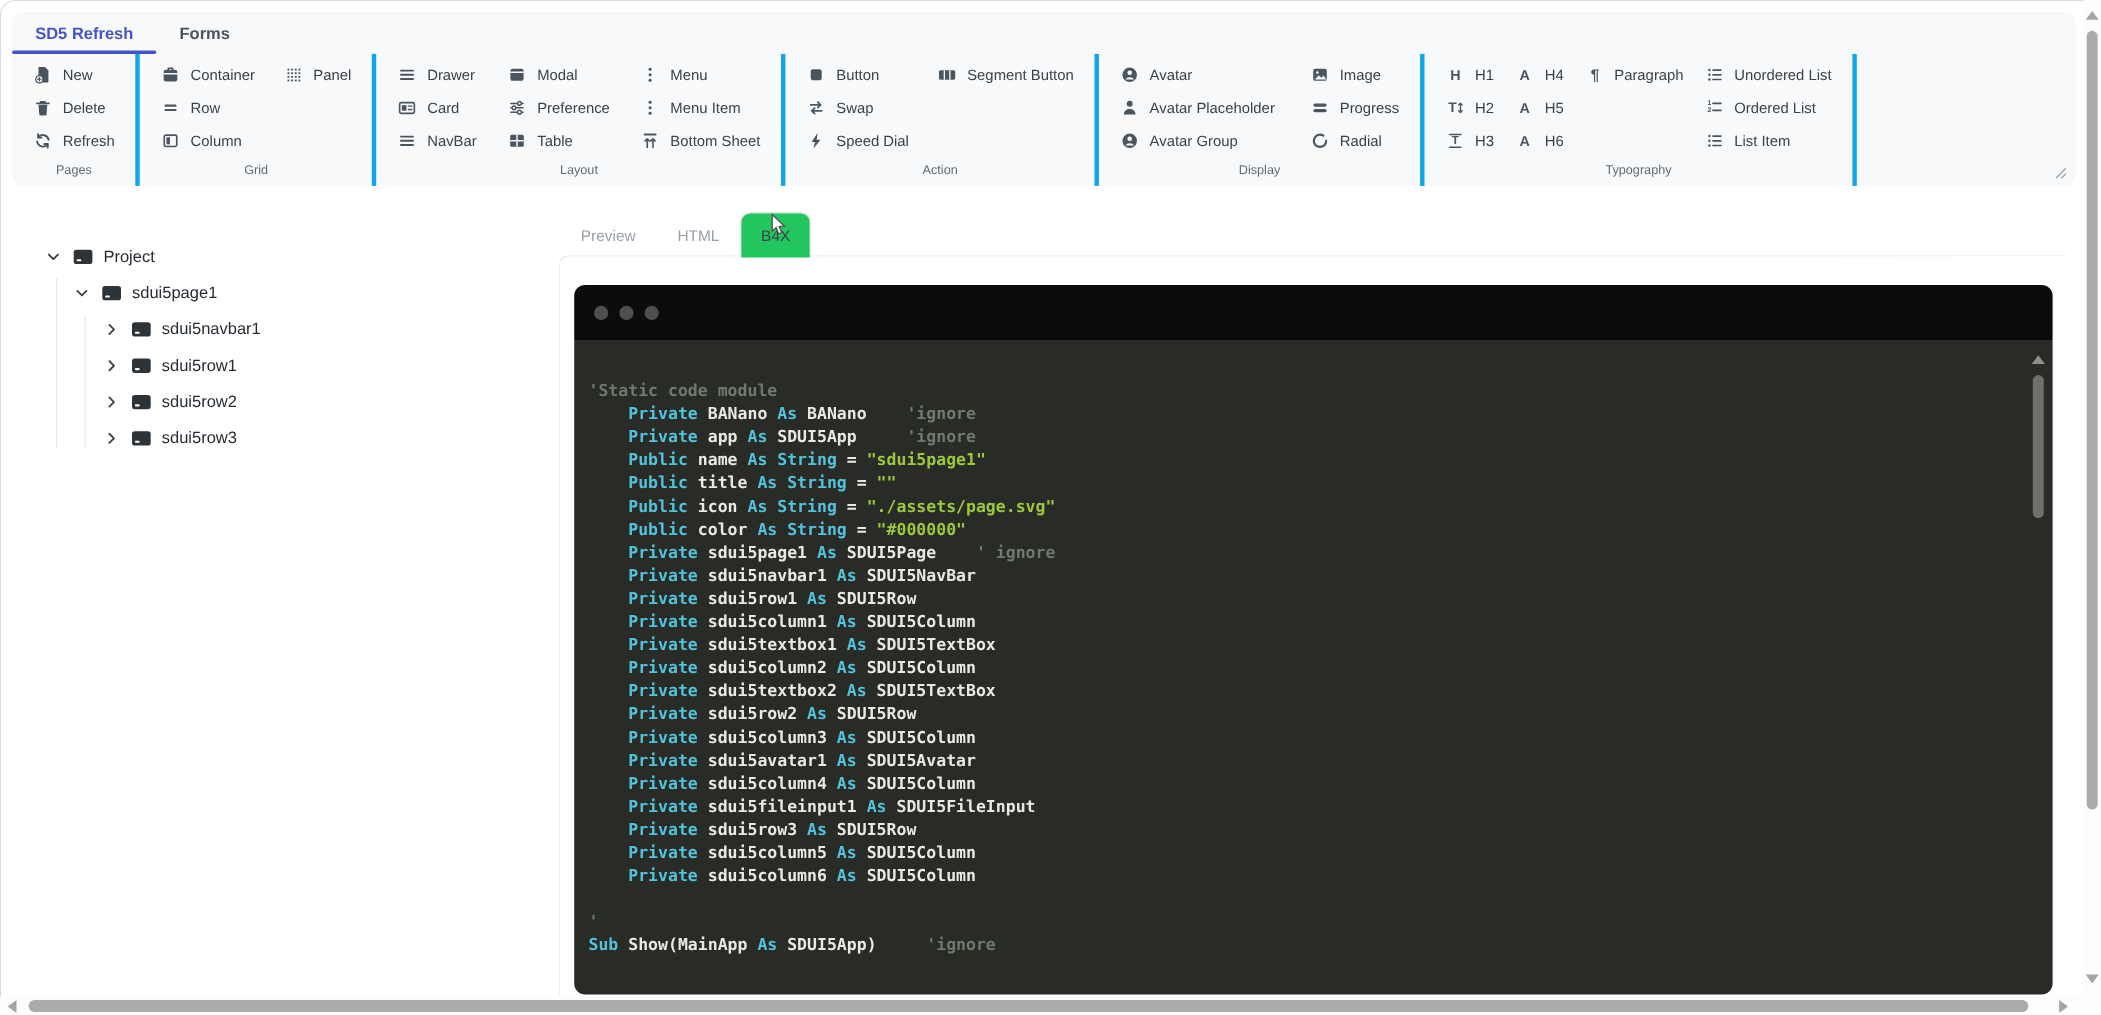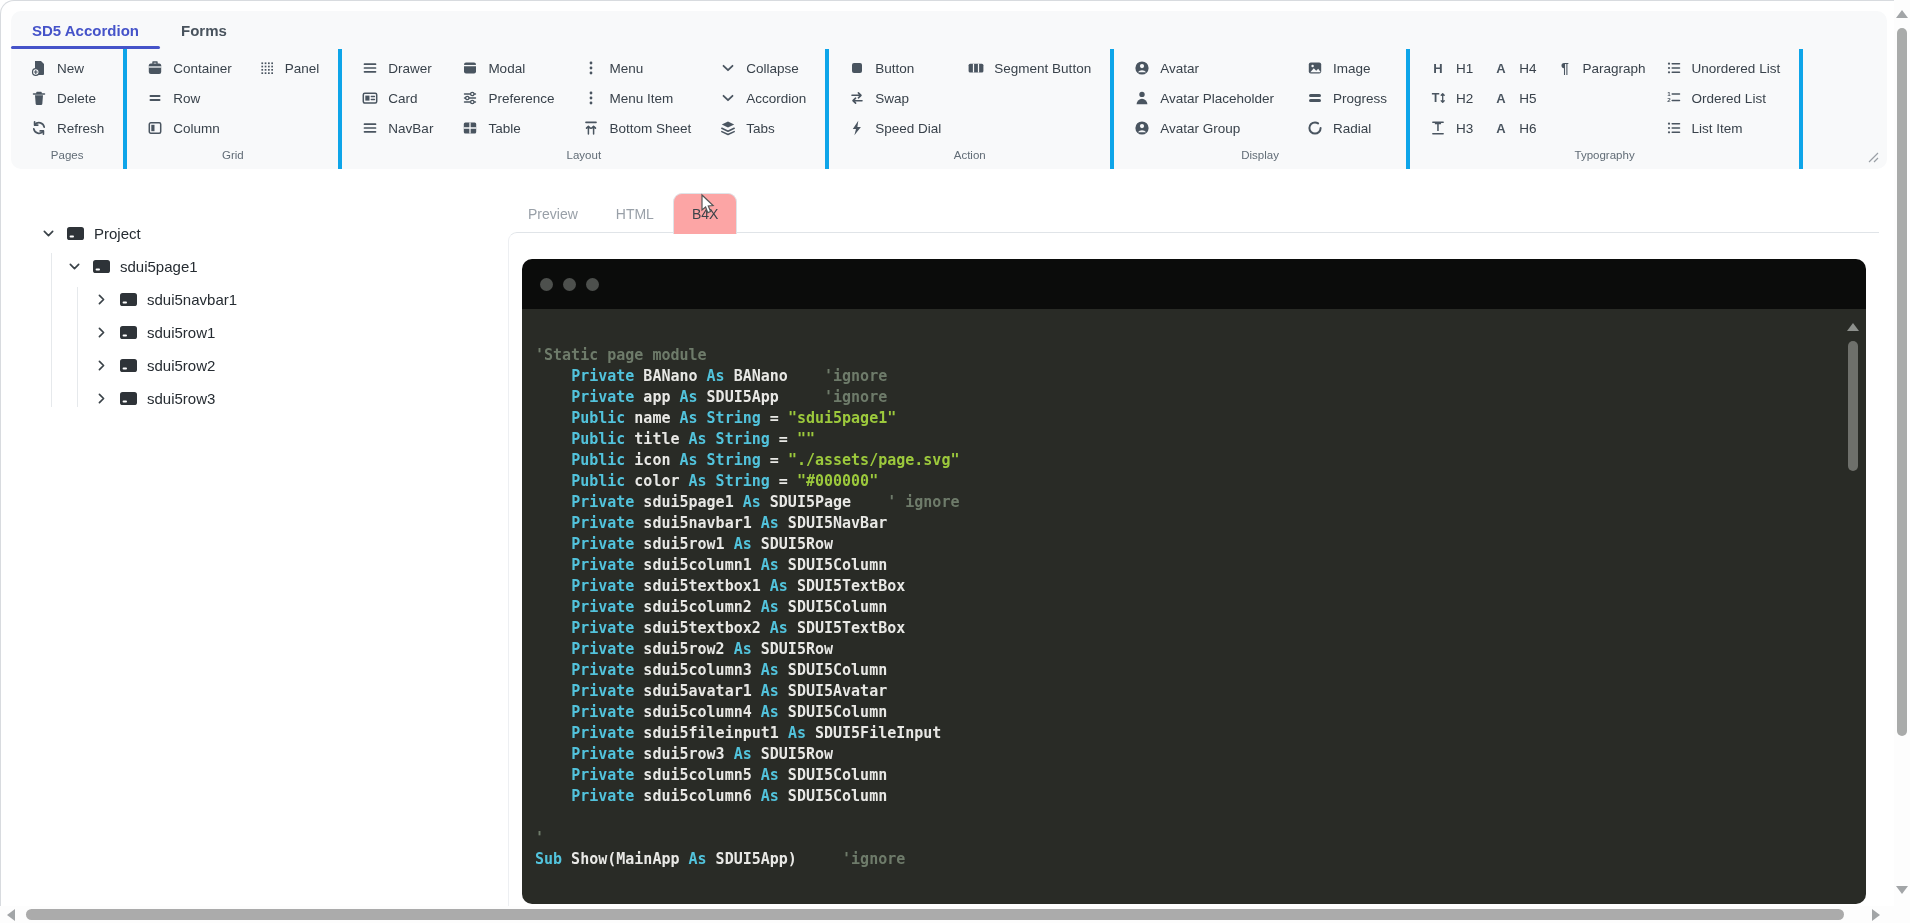--- a/index.html
+++ b/index.html
@@ -27,21 +27,21 @@
   
   .tree{position:absolute;left:30px;top:216px;width:430px;}
   .trow{height:33px;display:flex;align-items:center;gap:9px;font-size:15px;color:#262c32;position:relative;cursor:default;}
   .chev{width:16px;height:16px;display:inline-flex;flex:none;}
   .nodeicon{display:inline-flex;flex:none;}
   .guide{position:absolute;width:1px;background:#e6e9ec;}
   
   .editor-area{position:absolute;left:507px;top:192px;right:30px;bottom:0;}
   .etabs{display:flex;height:40px;position:relative;z-index:2;padding-left:1px;}
   .etab{padding:0 18px;display:flex;align-items:center;font-size:14px;color:#99a0a8;border:1px solid transparent;border-bottom:none;border-radius:9px 9px 0 0;cursor:default;}
-  .etab.active{background:#fca5a5;border-color:#dfe3e7;color:#3c4349;margin-bottom:-1px;}
+  .etab.active{background:#22c55e;border-color:#dfe3e7;color:#3c4349;margin-bottom:-1px;}
   .epanel{position:absolute;left:0;right:0;top:39px;bottom:0;border-top:1px solid #e0e4e8;border-left:1px solid #edeff2;border-top-left-radius:9px;background:#fff;padding:26px 13px 0 13px;box-sizing:border-box;}
   .codewin{width:100%;height:645px;}
   .codehead{height:50px;background:#0b0c0b;border-radius:10px 10px 0 0;display:flex;align-items:center;gap:10px;padding-left:18px;}
   .dot{width:13px;height:13px;border-radius:50%;background:#4d504d;}
   .codebody{height:595px;background:#292b26;border-radius:0 0 10px 10px;position:relative;overflow:hidden;}
   .code{position:absolute;left:13px;top:36px;right:34px;font-family:"DejaVu Sans Mono",monospace;font-size:15px;font-weight:700;line-height:21px;}
   .codeline{height:21px;white-space:pre;}
   .tk-k{color:#52c3dc}.tk-t{color:#e8e8e5}.tk-s{color:#9cc93c}.tk-c{color:#6e7b6a}
   .ed-up{position:absolute;top:14px;right:7px;width:0;height:0;border-left:6px solid transparent;border-right:6px solid transparent;border-bottom:8px solid #8d908c;}
   .ed-thumb{position:absolute;top:32px;right:8px;width:10px;height:130px;background:#6e706b;border-radius:5px;}
@@ -56,21 +56,21 @@
   .tri-right{width:0;height:0;border-top:6px solid transparent;border-bottom:6px solid transparent;border-left:8px solid #a2a5a7;position:absolute;right:14px;top:3px;}
   .cursor{position:absolute;left:697px;top:192px;z-index:9;}
 </style>
 </head>
 <body>
 
 <div class="window">
 
   <div class="topbar">
     <div class="app-tabs">
-        <div class="apptab active">SD5 Accordion</div>
+        <div class="apptab active">SD5 Refresh</div>
         <div class="apptab">Forms</div>
       </div>
     <div class="ribbon">
         <div class="group">
           <div class="gbody">
             <div class="gcol">
               <div class="tbtn">
                 <span class="ticon">
                   <svg width="18" height="18" viewBox="0 0 18 18">
                     <path d="M5 2h6l3 3v10a1 1 0 0 1-1 1H5z" fill="#4a5560"></path>
@@ -247,47 +247,20 @@
               <div class="tbtn">
                 <span class="ticon">
                   <svg width="18" height="18" viewBox="0 0 18 18">
                     <path d="M4 3.3h10" stroke="#4a5560" fill="none" stroke-linecap="round" stroke-linejoin="round" stroke-width="1.7"></path>
                     <path d="M6.4 15V7.2M4.5 9.1l1.9-1.9 1.9 1.9M11.6 15V7.2M9.7 9.1l1.9-1.9 1.9 1.9" stroke="#4a5560" fill="none" stroke-linecap="round" stroke-linejoin="round" stroke-width="1.5"></path>
                   </svg>
                 </span>
                 <span class="tlabel">Bottom Sheet</span>
               </div>
             </div>
-            <div class="gcol">
-              <div class="tbtn">
-                <span class="ticon">
-                  <svg width="18" height="18" viewBox="0 0 18 18">
-                    <path d="M4.5 6.8l4.5 4.4 4.5-4.4" stroke="#4a5560" fill="none" stroke-linecap="round" stroke-linejoin="round" stroke-width="1.8"></path>
-                  </svg>
-                </span>
-                <span class="tlabel">Collapse</span>
-              </div>
-              <div class="tbtn">
-                <span class="ticon">
-                  <svg width="18" height="18" viewBox="0 0 18 18">
-                    <path d="M4.5 6.8l4.5 4.4 4.5-4.4" stroke="#4a5560" fill="none" stroke-linecap="round" stroke-linejoin="round" stroke-width="1.8"></path>
-                  </svg>
-                </span>
-                <span class="tlabel">Accordion</span>
-              </div>
-              <div class="tbtn">
-                <span class="ticon">
-                  <svg width="18" height="18" viewBox="0 0 18 18">
-                    <path d="M9 2.6l6.2 2.9L9 8.4 2.8 5.5z" fill="#4a5560"></path>
-                    <path d="M2.8 9.3L9 12.2l6.2-2.9M2.8 12.6L9 15.5l6.2-2.9" stroke="#4a5560" fill="none" stroke-linecap="round" stroke-linejoin="round" stroke-width="1.5"></path>
-                  </svg>
-                </span>
-                <span class="tlabel">Tabs</span>
-              </div>
-            </div>
           </div>
           <div class="glabel">Layout</div>
         </div>
         <div class="group">
           <div class="gbody">
             <div class="gcol">
               <div class="tbtn">
                 <span class="ticon">
                   <svg width="18" height="18" viewBox="0 0 18 18">
                     <rect x="4" y="4" width="10" height="10" rx="2" fill="#4a5560"></rect>
@@ -602,21 +575,21 @@
       </div>
     <div class="epanel">
       <div class="codewin">
         <div class="codehead">
           <span class="dot"></span>
           <span class="dot"></span>
           <span class="dot"></span>
         </div>
         <div class="codebody">
           <div class="code">
-              <div class="codeline"><span class="tk-c">'Static page module</span></div>
+              <div class="codeline"><span class="tk-c">'Static code module</span></div>
               <div class="codeline"><span class="tk-t">    </span><span class="tk-k">Private</span><span class="tk-t"> BANano </span><span class="tk-k">As</span><span class="tk-t"> BANano</span><span class="tk-c">    'ignore</span></div>
               <div class="codeline"><span class="tk-t">    </span><span class="tk-k">Private</span><span class="tk-t"> app </span><span class="tk-k">As</span><span class="tk-t"> SDUI5App</span><span class="tk-c">     'ignore</span></div>
               <div class="codeline"><span class="tk-t">    </span><span class="tk-k">Public</span><span class="tk-t"> name </span><span class="tk-k">As</span><span class="tk-k"> String</span><span class="tk-t"> = </span><span class="tk-s">"sdui5page1"</span></div>
               <div class="codeline"><span class="tk-t">    </span><span class="tk-k">Public</span><span class="tk-t"> title </span><span class="tk-k">As</span><span class="tk-k"> String</span><span class="tk-t"> = </span><span class="tk-s">""</span></div>
               <div class="codeline"><span class="tk-t">    </span><span class="tk-k">Public</span><span class="tk-t"> icon </span><span class="tk-k">As</span><span class="tk-k"> String</span><span class="tk-t"> = </span><span class="tk-s">"./assets/page.svg"</span></div>
               <div class="codeline"><span class="tk-t">    </span><span class="tk-k">Public</span><span class="tk-t"> color </span><span class="tk-k">As</span><span class="tk-k"> String</span><span class="tk-t"> = </span><span class="tk-s">"#000000"</span></div>
               <div class="codeline"><span class="tk-t">    </span><span class="tk-k">Private</span><span class="tk-t"> sdui5page1 </span><span class="tk-k">As</span><span class="tk-t"> SDUI5Page</span><span class="tk-c">    ' ignore</span></div>
               <div class="codeline"><span class="tk-t">    </span><span class="tk-k">Private</span><span class="tk-t"> sdui5navbar1 </span><span class="tk-k">As</span><span class="tk-t"> SDUI5NavBar</span></div>
               <div class="codeline"><span class="tk-t">    </span><span class="tk-k">Private</span><span class="tk-t"> sdui5row1 </span><span class="tk-k">As</span><span class="tk-t"> SDUI5Row</span></div>
               <div class="codeline"><span class="tk-t">    </span><span class="tk-k">Private</span><span class="tk-t"> sdui5column1 </span><span class="tk-k">As</span><span class="tk-t"> SDUI5Column</span></div>

